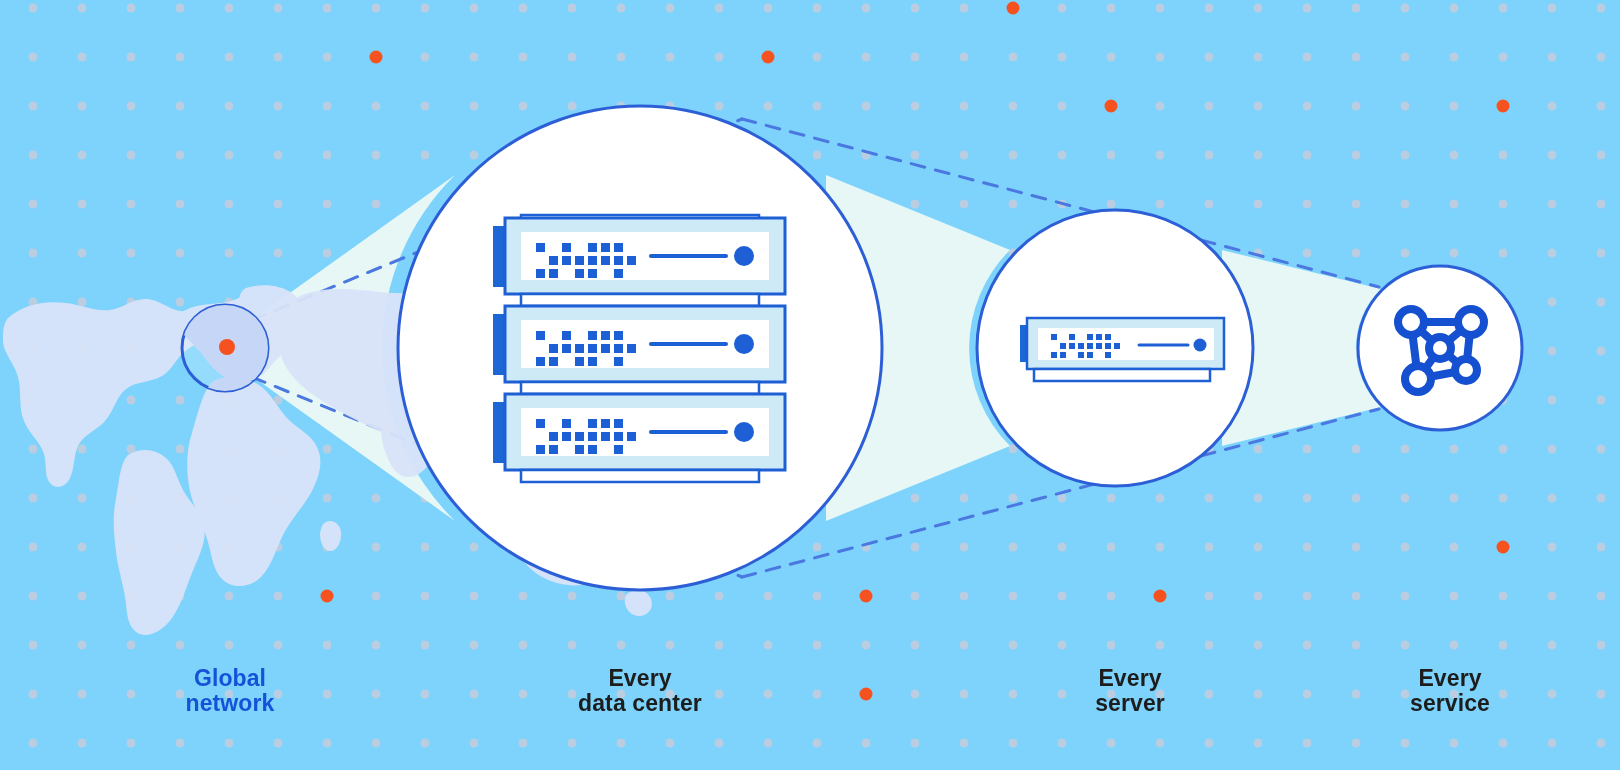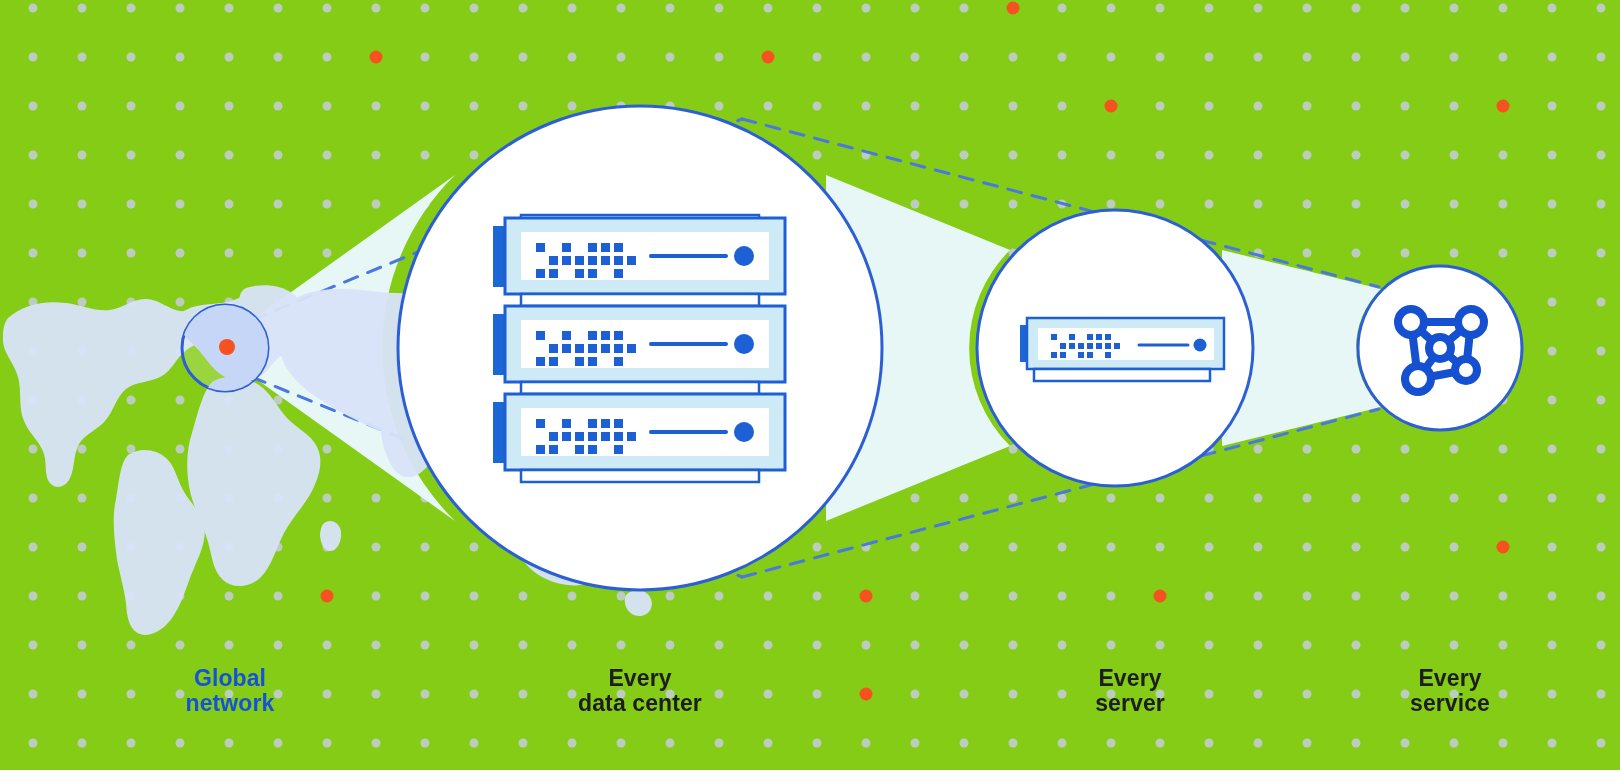--- a/index.html
+++ b/index.html
@@ -7,21 +7,21 @@
     padding: 0;
     background: #ffffff;
   }
   body {
     font-family: "Liberation Sans", sans-serif;
   }
   #stage {
     position: relative;
     width: 1620px;
     height: 770px;
-    background: #84cc16;
+    background: #7dd3fc;
     overflow: hidden;
   }
   #scene {
     position: absolute;
     inset: 0;
     width: 1620px;
     height: 782px;
     display: block;
   }
   .labels-layer {

